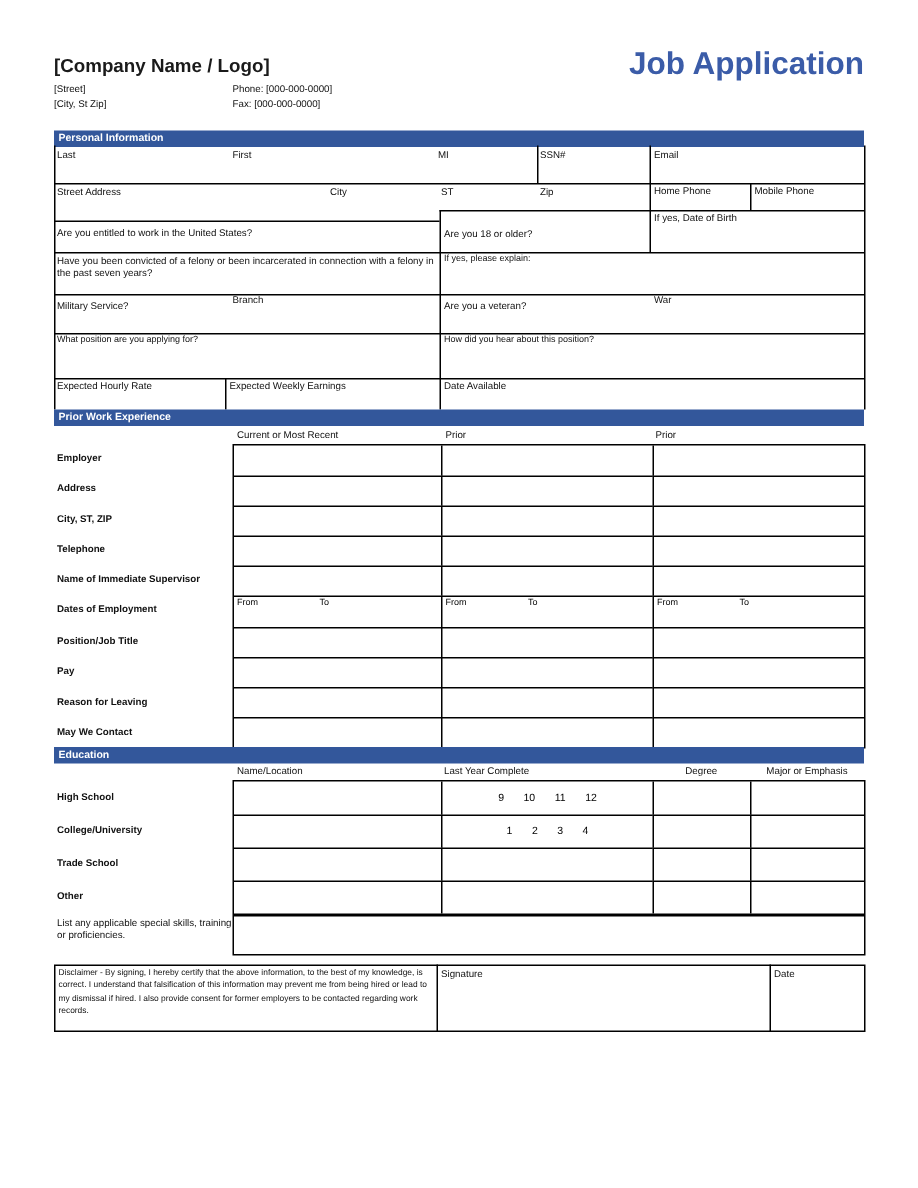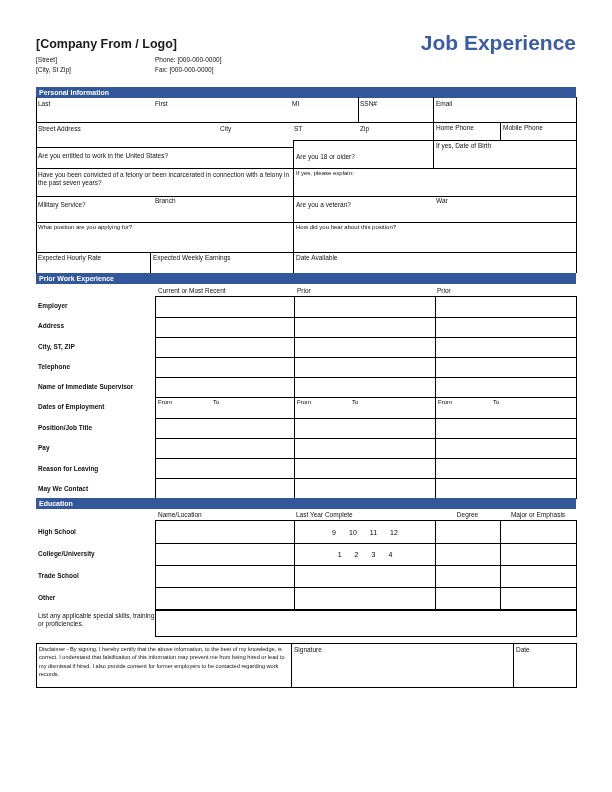--- a/index.html
+++ b/index.html
@@ -20,26 +20,26 @@
   .cell.r0{border-top:none;}
   .ft{position:absolute;top:1px;font-size:6px;}
   .yrcell{display:flex;align-items:center;justify-content:center;gap:13px;}
   .yr{font-size:7px;}
   .box{position:absolute;border:1px solid #000;box-sizing:border-box;background:transparent;}
   .ctr{text-align:center;}
 </style>
 </head>
 <body>
 
-<div class="company">[Company From / Logo]</div>
+<div class="company">[Company Name / Logo]</div>
 <div class="lbl" style="left:36px;top:56px;">[Street]</div>
 <div class="lbl" style="left:36px;top:66px;">[City, St Zip]</div>
 <div class="lbl" style="left:155px;top:56px;">Phone: [000-000-0000]</div>
 <div class="lbl" style="left:155px;top:66px;">Fax: [000-000-0000]</div>
-<div class="doc-title">Job Experience</div>
+<div class="doc-title">Job Application</div>
 
 <div class="bar" style="top:87px;">Personal Information</div>
 
 <div class="field-row" style="left:36px;top:97px;width:540px;height:25px;"></div>
 <div class="field-row" style="left:36px;top:122px;width:540px;height:25px;"></div>
 <div class="field-row" style="left:36px;top:140px;width:540px;height:28px;"></div>
 <div class="field-row" style="left:36px;top:168px;width:540px;height:28px;"></div>
 <div class="field-row" style="left:36px;top:196px;width:540px;height:26px;"></div>
 <div class="field-row" style="left:36px;top:222px;width:540px;height:30px;"></div>
 <div class="field-row" style="left:36px;top:252px;width:540px;height:21px;"></div>

